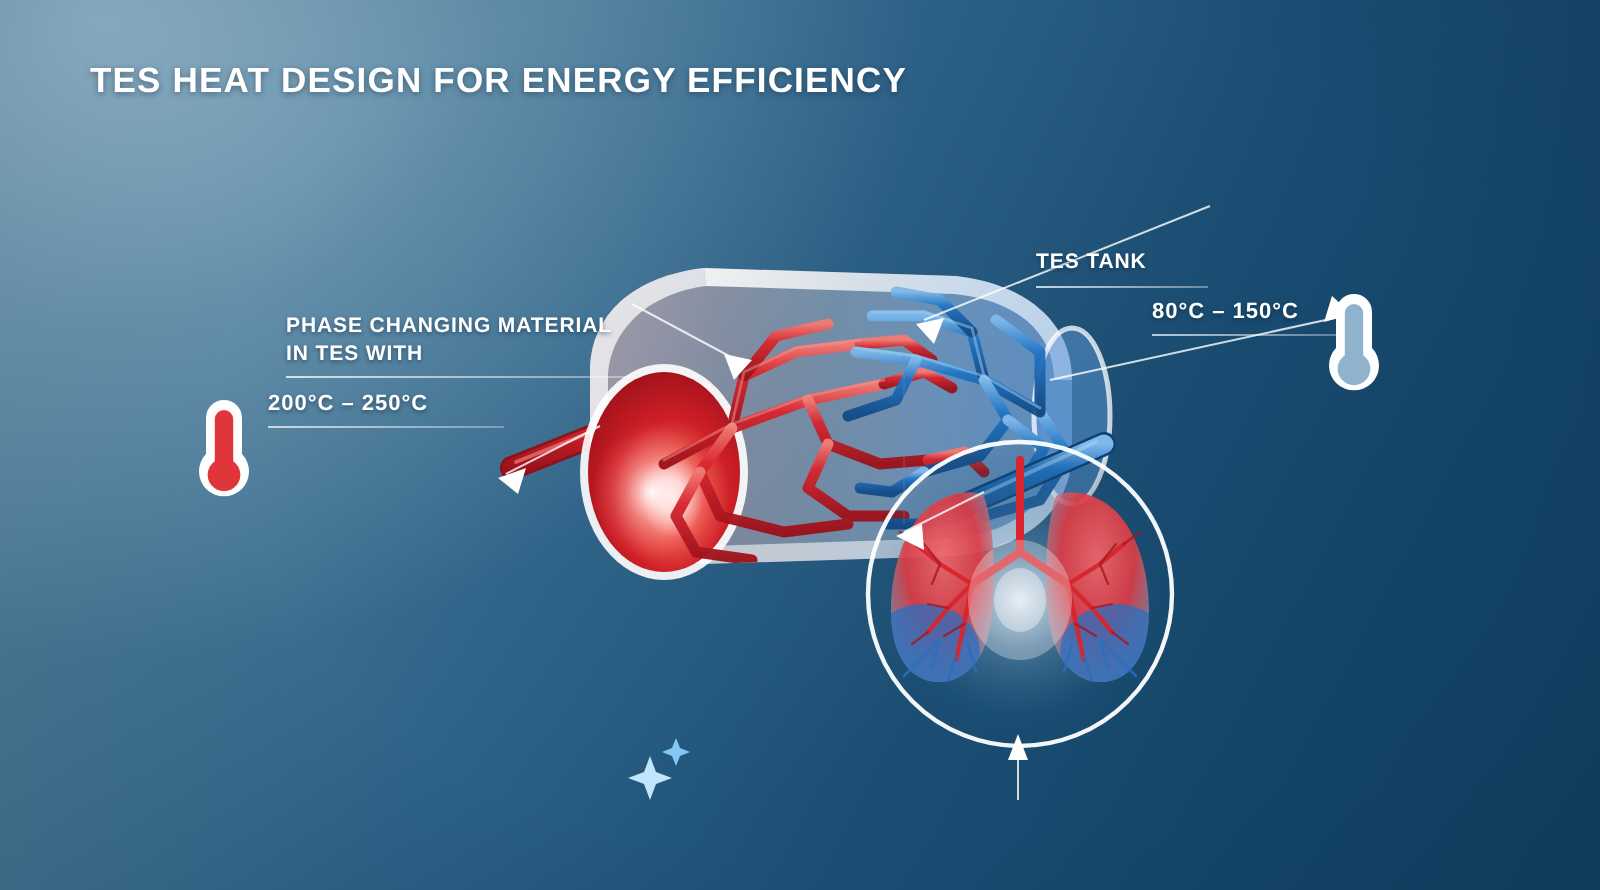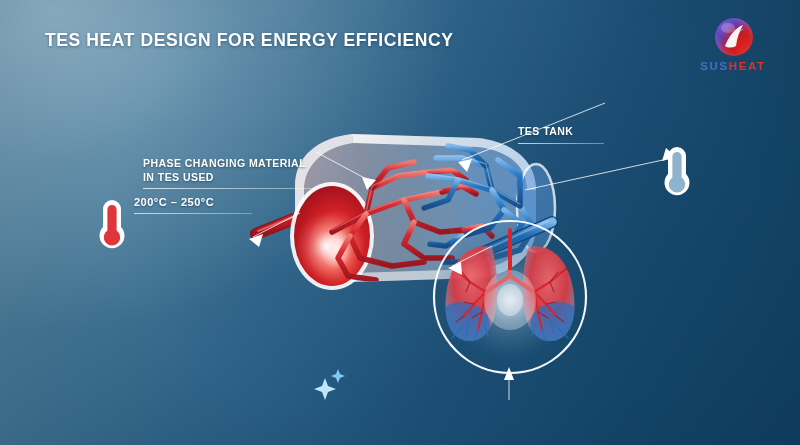--- a/index.html
+++ b/index.html
@@ -357,50 +357,41 @@
     <g fill="#bfe6fb">
       <path d="M322,386 L325,378 L328,386 L336,389 L328,392 L325,400 L322,392 L314,389 Z"></path>
       <path d="M336,374 L338,369 L340,374 L345,376 L340,378 L338,383 L336,378 L331,376 Z" fill="#7fc9f2"></path>
     </g>
   </svg>
 
   <div id="bg-vignette"></div>
 
   <div class="title">TES HEAT DESIGN FOR ENERGY EFFICIENCY</div>
 
-  <div class="logo-wrap">
-    <div class="logo-mark">
-      <svg width="38" height="38" viewBox="0 0 38 38">
-        <path d="M10,28 C14,18 20,10 28,7 C24,14 22,20 21,28 C17,30 13,30 10,28 Z" fill="#ffffff" opacity="0.95"></path>
-        <path d="M12,27 C16,18 21,12 27,9" stroke="#e8f2ff" stroke-width="0.9" fill="none" opacity="0.7"></path>
-        <path d="M15,29 C19,20 23,14 28,11" stroke="#e8f2ff" stroke-width="0.9" fill="none" opacity="0.7"></path>
-        <ellipse cx="13" cy="10" rx="7" ry="5" fill="#ffffff" opacity="0.22"></ellipse>
-      </svg>
-    </div>
-    <div class="logo-text">
-      <span class="logo-sus">SUS</span><span class="logo-heat">HEAT</span>
-    </div>
-  </div>
 
   <div class="callout" id="label-pcm">
     <span>PHASE CHANGING MATERIAL</span><br>
-    <span>IN TES USED</span>
+    <span>IN TES WITH</span>
     <span class="rule"></span>
   </div>
 
   <div class="callout" id="label-tes">
     <span>TES TANK</span>
     <span class="rule"></span>
   </div>
 
   <div class="temp-label" id="temp-hot">
     <span>200°C – 250°C</span>
     <span class="rule"></span>
   </div>
 
+  <div class="temp-label" id="temp-cold">
+    <span>80°C – 150°C</span>
+    <span class="rule"></span>
+  </div>
 
   <svg class="svg-layer" viewBox="0 0 800 445">
     <g>
       <path d="M112,200 a9,9 0 0 1 9,9 v18 a12.5,12.5 0 1 1 -18,0 v-18 a9,9 0 0 1 9,-9 Z" fill="#ffffff"></path>
       <path d="M112,205 a4.6,4.6 0 0 1 4.6,4.6 v21 a8.2,8.2 0 1 1 -9.2,0 v-21 a4.6,4.6 0 0 1 4.6,-4.6 Z" fill="#e0353a"></path>
     </g>
     <g>
       <path d="M677,147 a9,9 0 0 1 9,9 v18 a12.5,12.5 0 1 1 -18,0 v-18 a9,9 0 0 1 9,-9 Z" fill="#ffffff"></path>
       <path d="M677,152 a4.6,4.6 0 0 1 4.6,4.6 v21 a8.2,8.2 0 1 1 -9.2,0 v-21 a4.6,4.6 0 0 1 4.6,-4.6 Z" fill="#8fb3cc"></path>
     </g>

